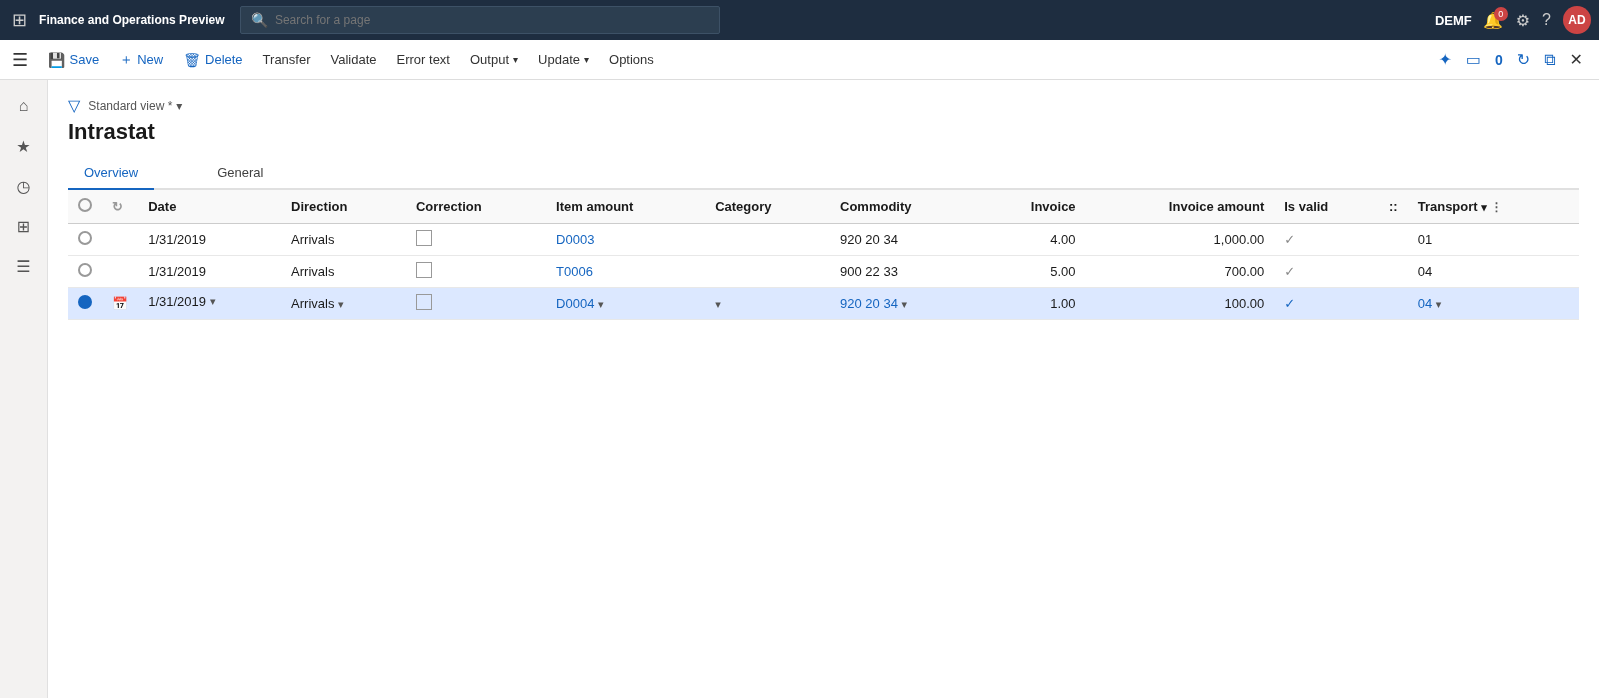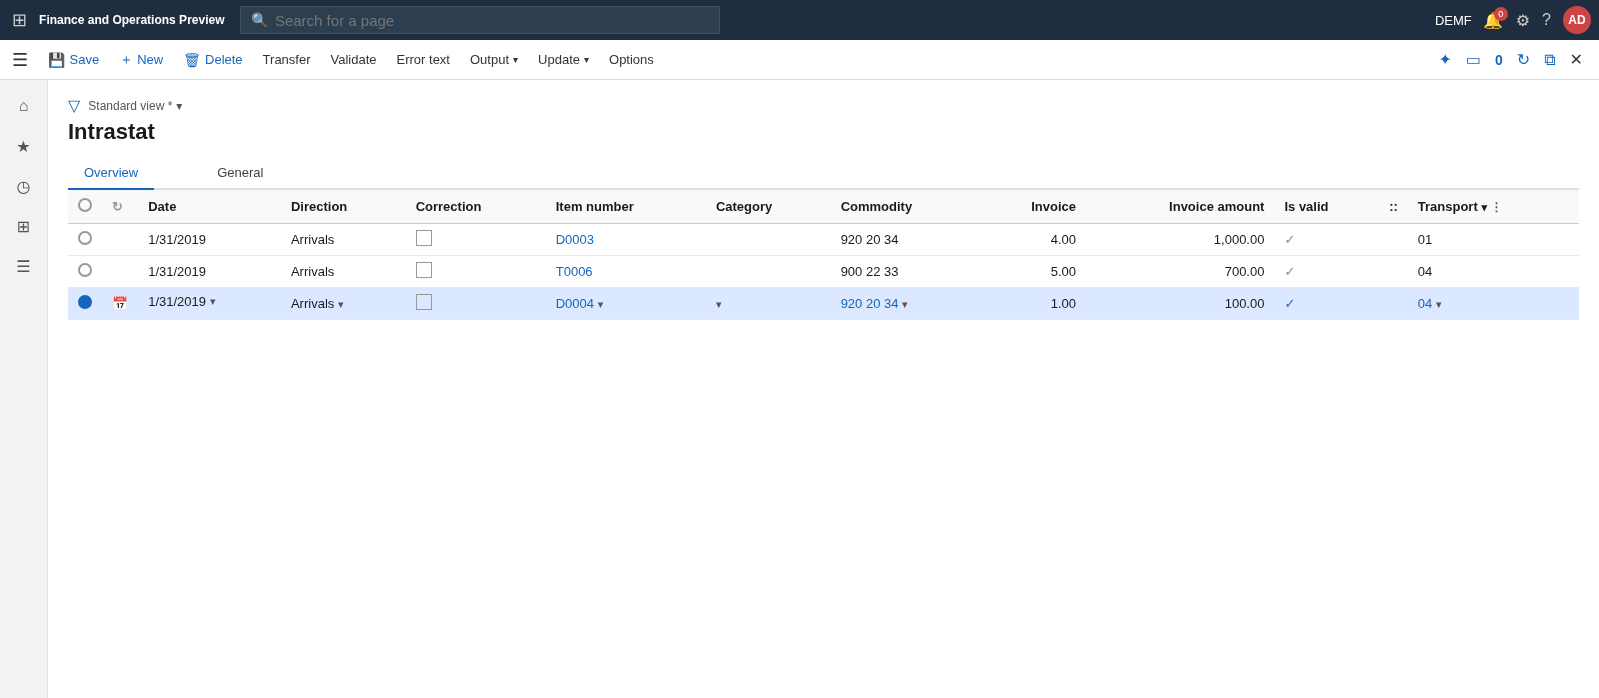--- a/index.html
+++ b/index.html
@@ -29,26 +29,26 @@
       padding: 0 10px;
       gap: 6px;
       color: #a0b0c0;
       font-size: 13px;
     }
     .top-nav .search-bar input {
       background: transparent;
       border: none;
       outline: none;
       color: #a3a3a3;
-      font-size: 15px;
+      font-size: 12px;
       width: 100%;
     }
     .top-nav .spacer { flex: 1; }
     .top-nav .nav-actions { display: flex; align-items: center; gap: 12px; color: #ccc; font-size: 13px; }
-    .top-nav .nav-actions .env-label { font-size: 13px; color: white; font-weight: 400; }
+    .top-nav .nav-actions .env-label { font-size: 13px; color: white; font-weight: 700; }
     .top-nav .nav-actions .icon-btn { cursor: pointer; font-size: 16px; color: #ccc; position: relative; }
     .top-nav .nav-actions .avatar {
       background: #cc4444;
       color: white;
       border-radius: 50%;
       width: 28px; height: 28px;
       display: flex; align-items: center; justify-content: center;
       font-size: 12px; font-weight: 600;
     }
     .badge {
@@ -278,21 +278,21 @@
           <tr>
             <th style="width:20px;">
               <span class="radio-circle"></span>
             </th>
             <th style="width:20px;">
               <span style="color:#999;font-size:13px;">↻</span>
             </th>
             <th>Date</th>
             <th>Direction</th>
             <th>Correction</th>
-            <th>Item number</th>
+            <th>Item amount</th>
             <th>Category</th>
             <th>Commodity</th>
             <th class="right">Invoice</th>
             <th class="right">Invoice amount</th>
             <th>Is valid</th>
             <th style="width:20px;">::</th>
             <th>
               Transport
               <span style="font-size:11px; cursor:pointer;">▾</span>
               <span style="font-size:12px; cursor:pointer; color:#555;">⋮</span>

